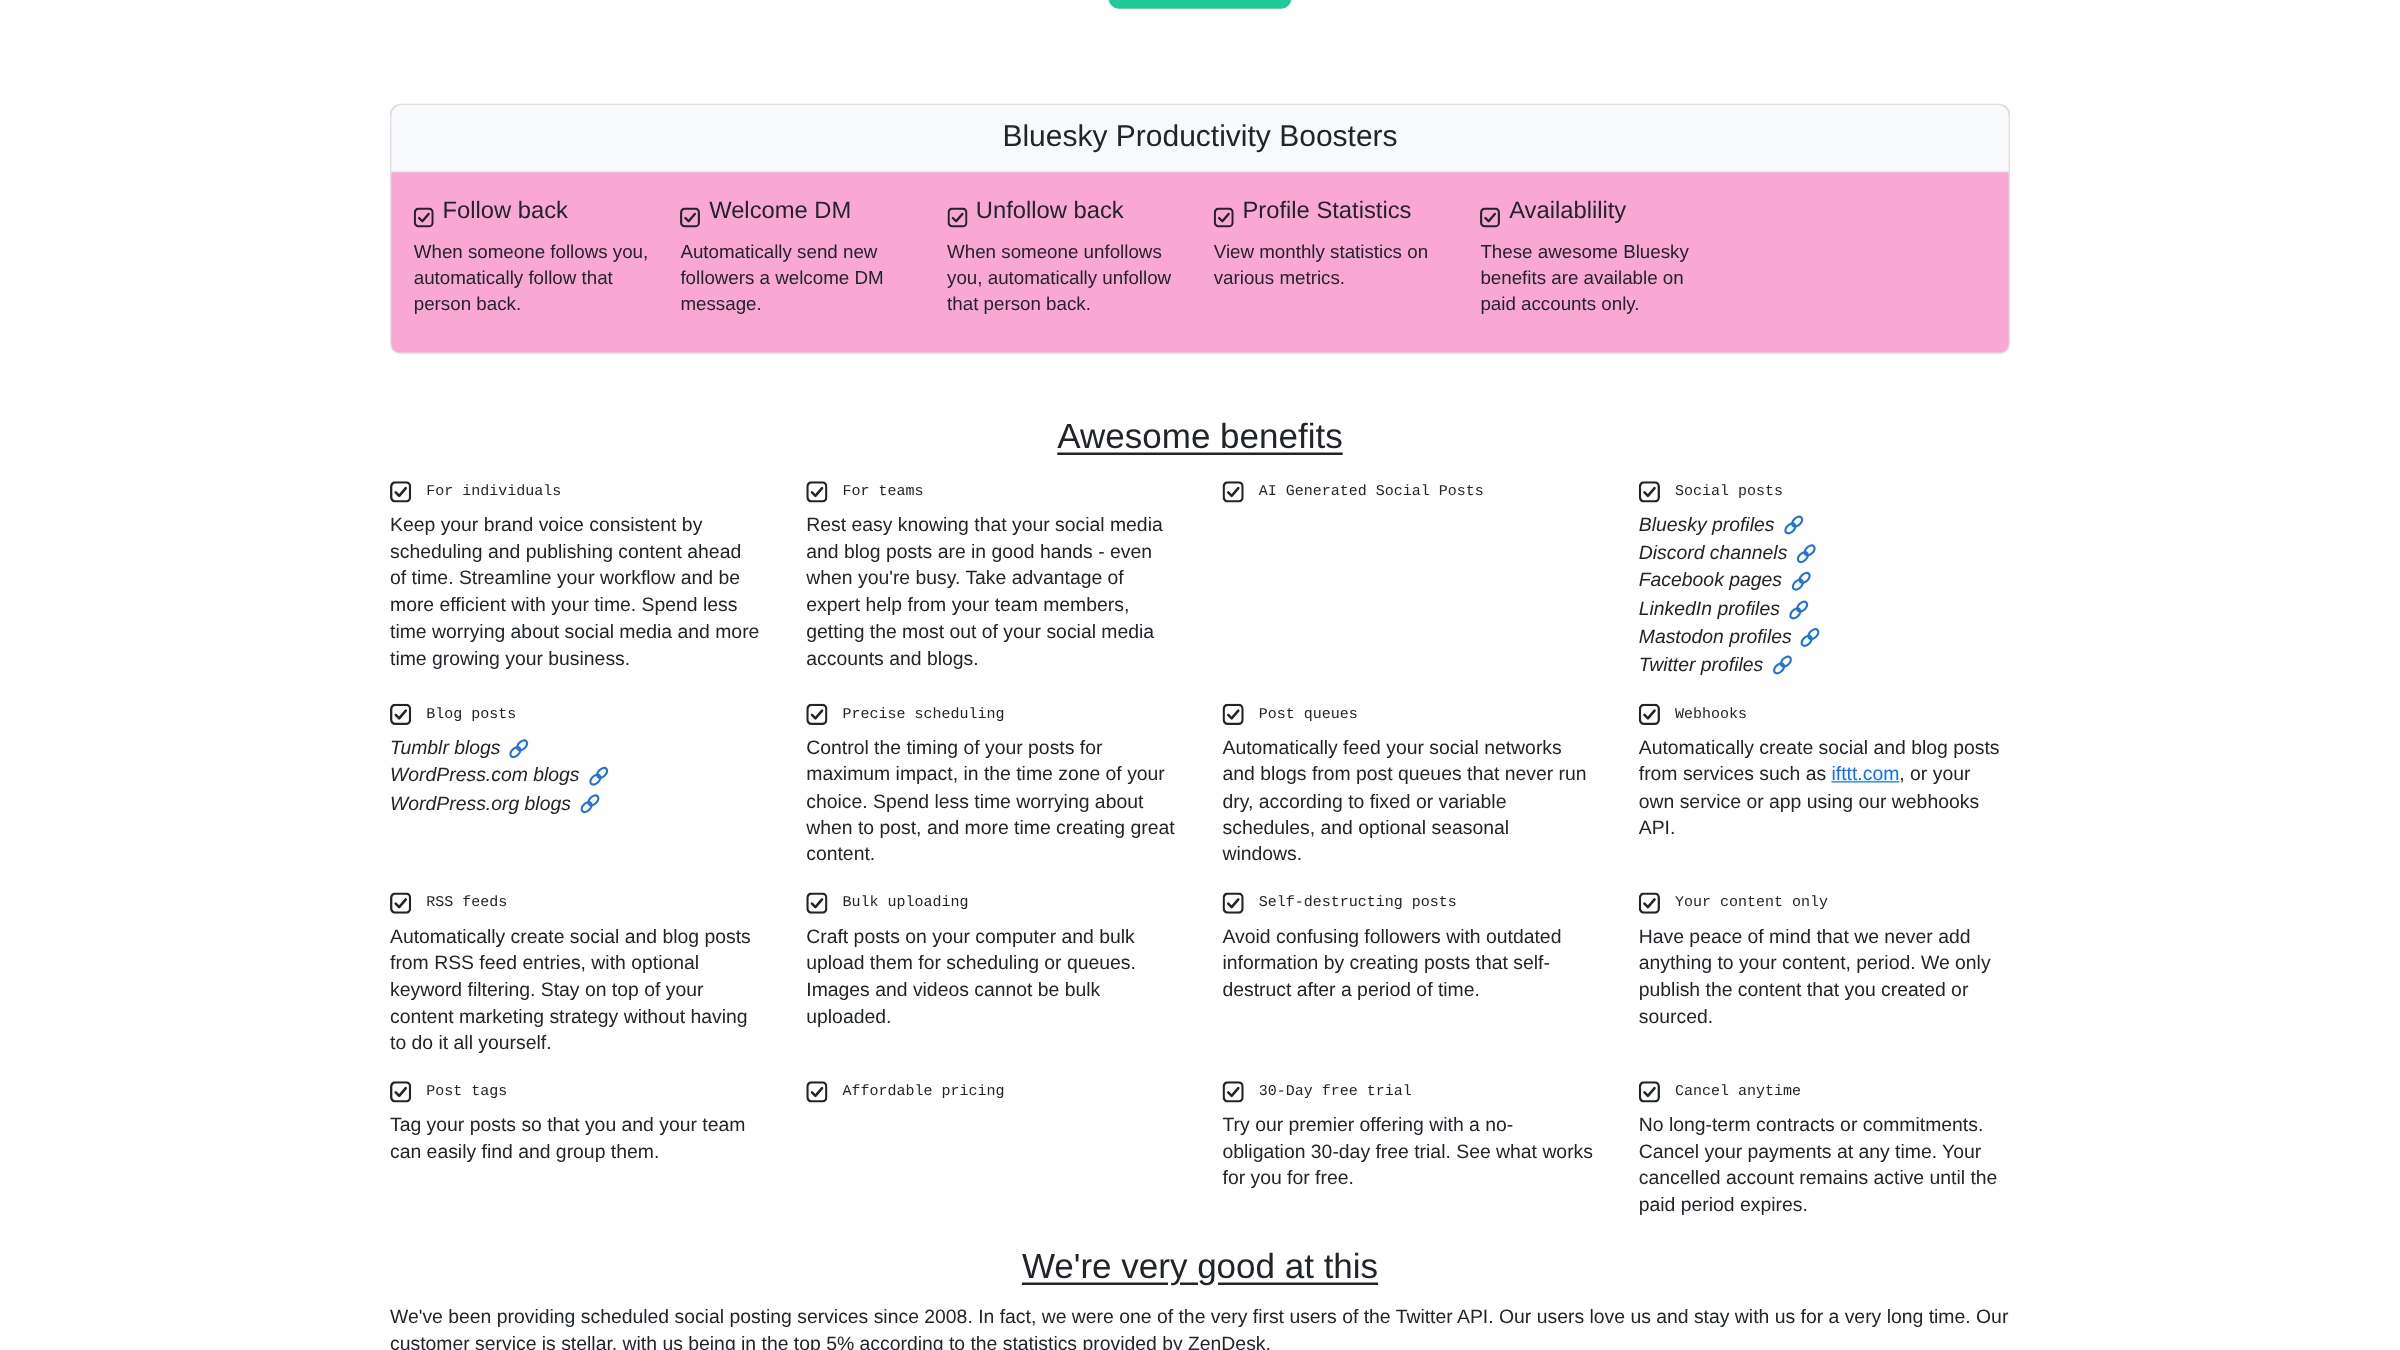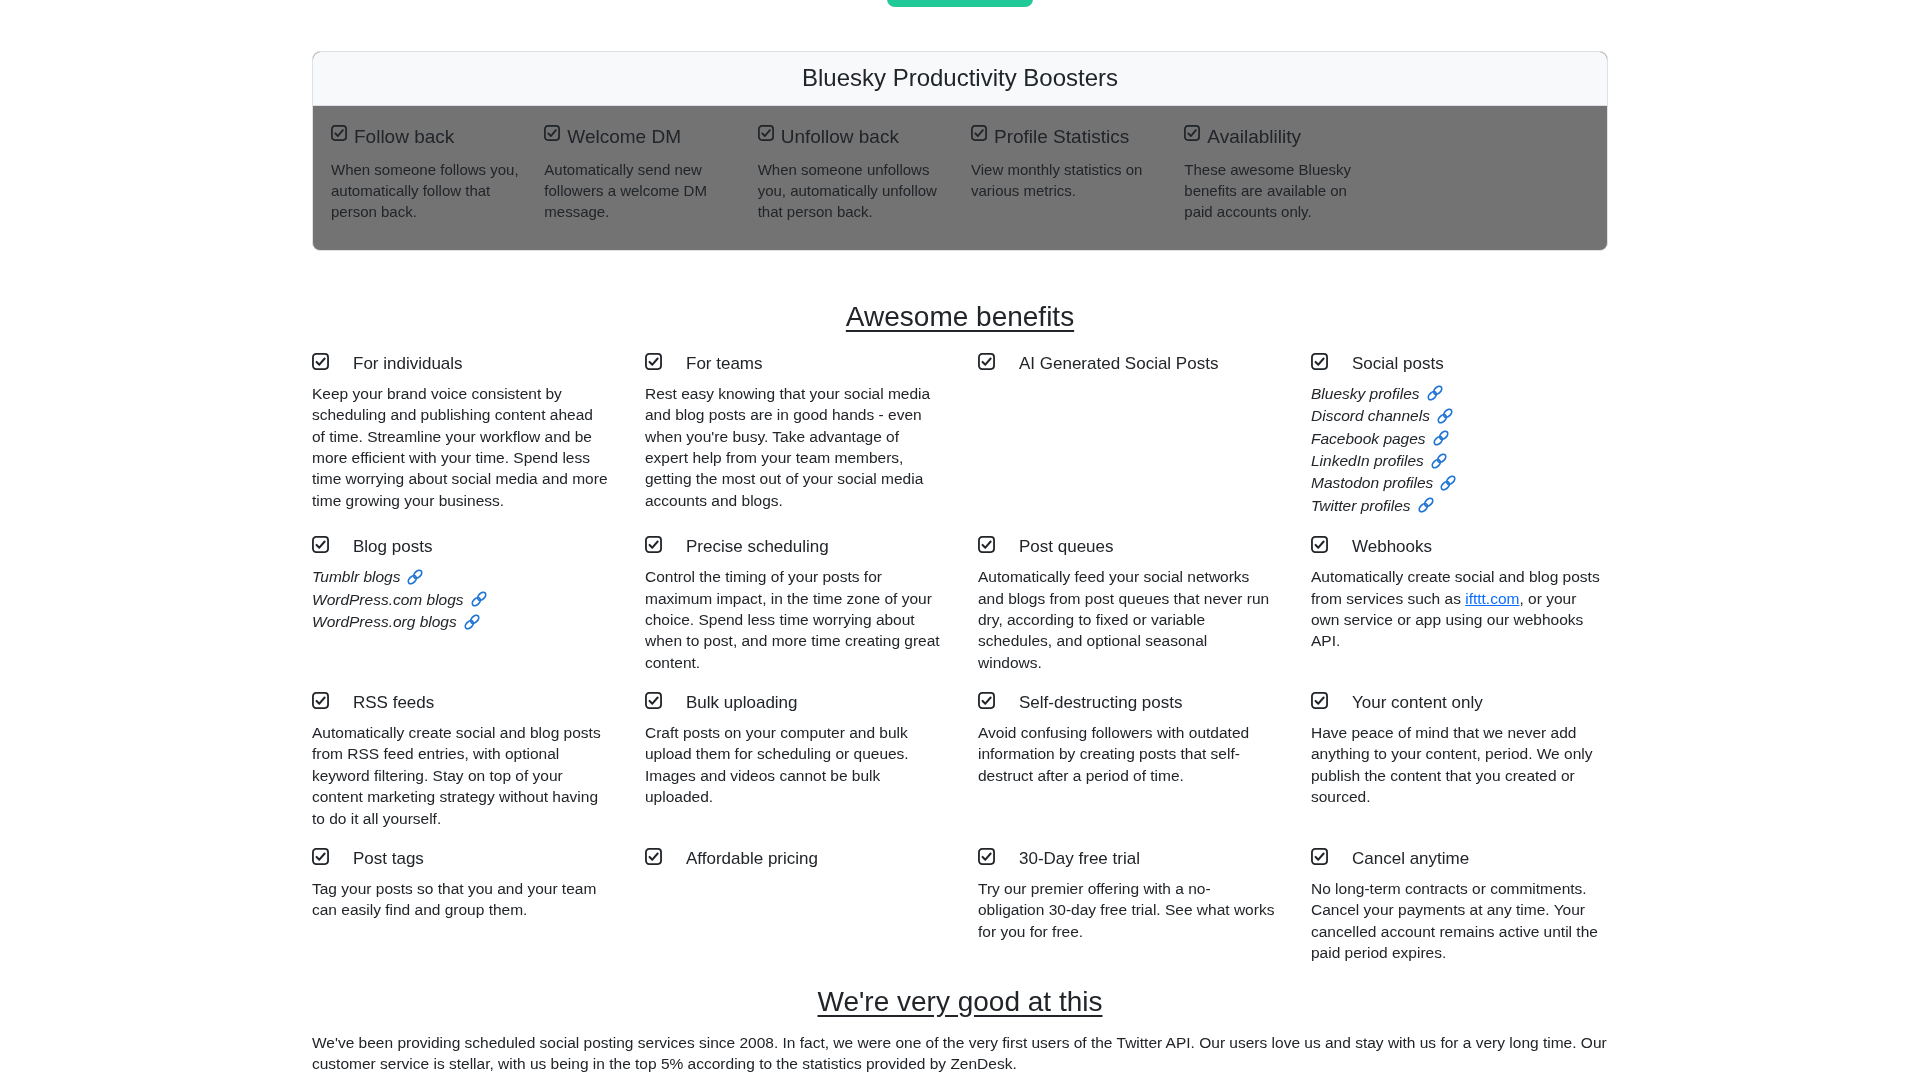--- a/index.html
+++ b/index.html
@@ -29,53 +29,53 @@
     height: 41px;
     background: var(--teal);
     border: none;
     border-radius: 8px;
     cursor: pointer;
   }
   .container { width: 1296px; margin: 0 auto; }
 
   
   .card {
-    margin-top: 51px;
+    margin-top: 83px;
     border: 1px solid var(--border);
     border-radius: 8px;
-    background: #737373;
+    background: #f9a8d4;
   }
   .card-header {
     background: var(--header-bg);
     border-bottom: 1px solid var(--border);
     border-radius: 8px 8px 0 0;
     text-align: center;
     font-size: 24px;
     line-height: 1.25;
     padding: 11px 16px 12px;
     color: var(--ink);
   }
   .card-body {
     display: grid;
     grid-template-columns: repeat(6, 1fr);
     column-gap: 22px;
     padding: 19px 18px 28px;
   }
 
   .ftitle {
     display: flex;
-    align-items: flex-start;
+    align-items: flex-end;
     gap: 7px;
     font-size: 19px;
     line-height: 1.3;
     margin-bottom: 9px;
     white-space: nowrap;
     color: var(--ink);
   }
-  .btitle { font-size: 17px; gap: 24px; margin-bottom: 8px; }
+  .btitle { font-size: 12px; gap: 12px; margin-bottom: 8px; font-family: Liberation Mono, monospace; }
   .cbwrap { display: inline-flex; flex: 0 0 auto; color: var(--ink); }
   .cbwrap svg { width: 16px; height: 16px; display: block; }
   .btitle .cbwrap svg { width: 17px; height: 17px; }
 
   .fdesc {
     margin: 0;
     font-size: 15px;
     line-height: 1.4;
     color: var(--ink);
   }

